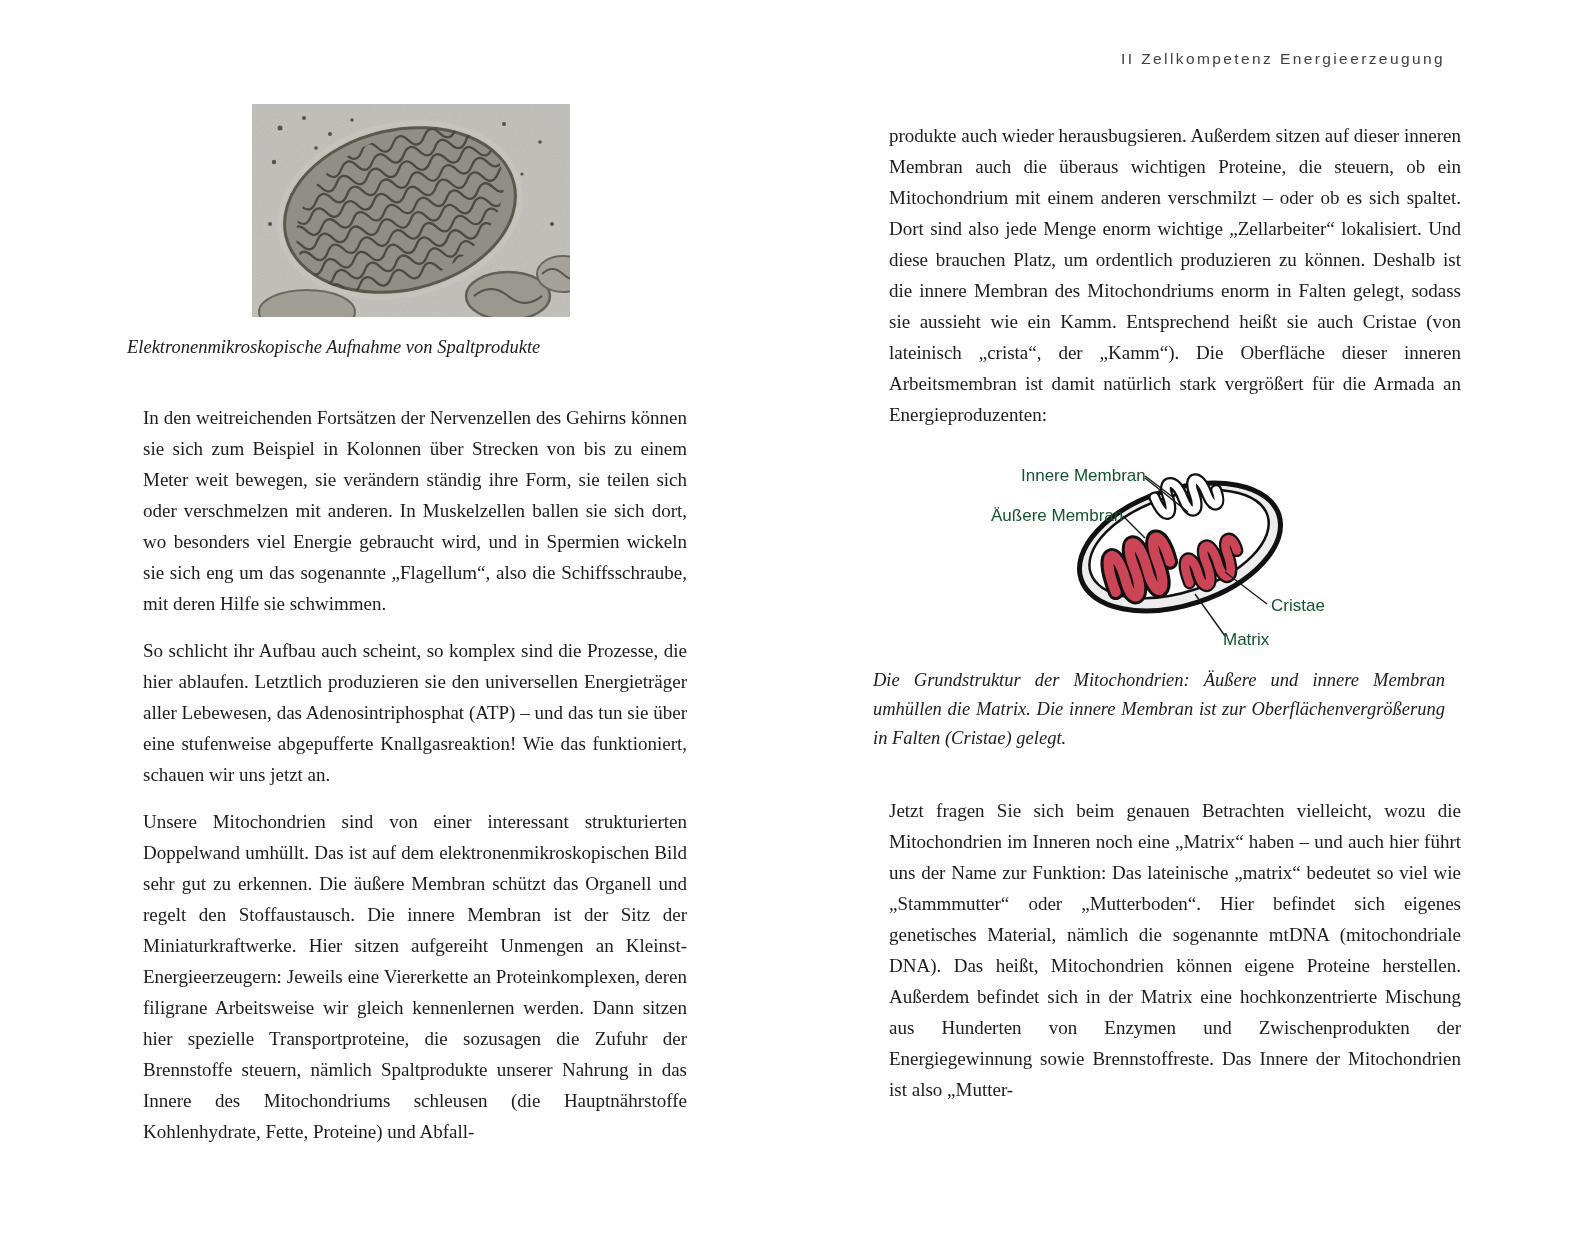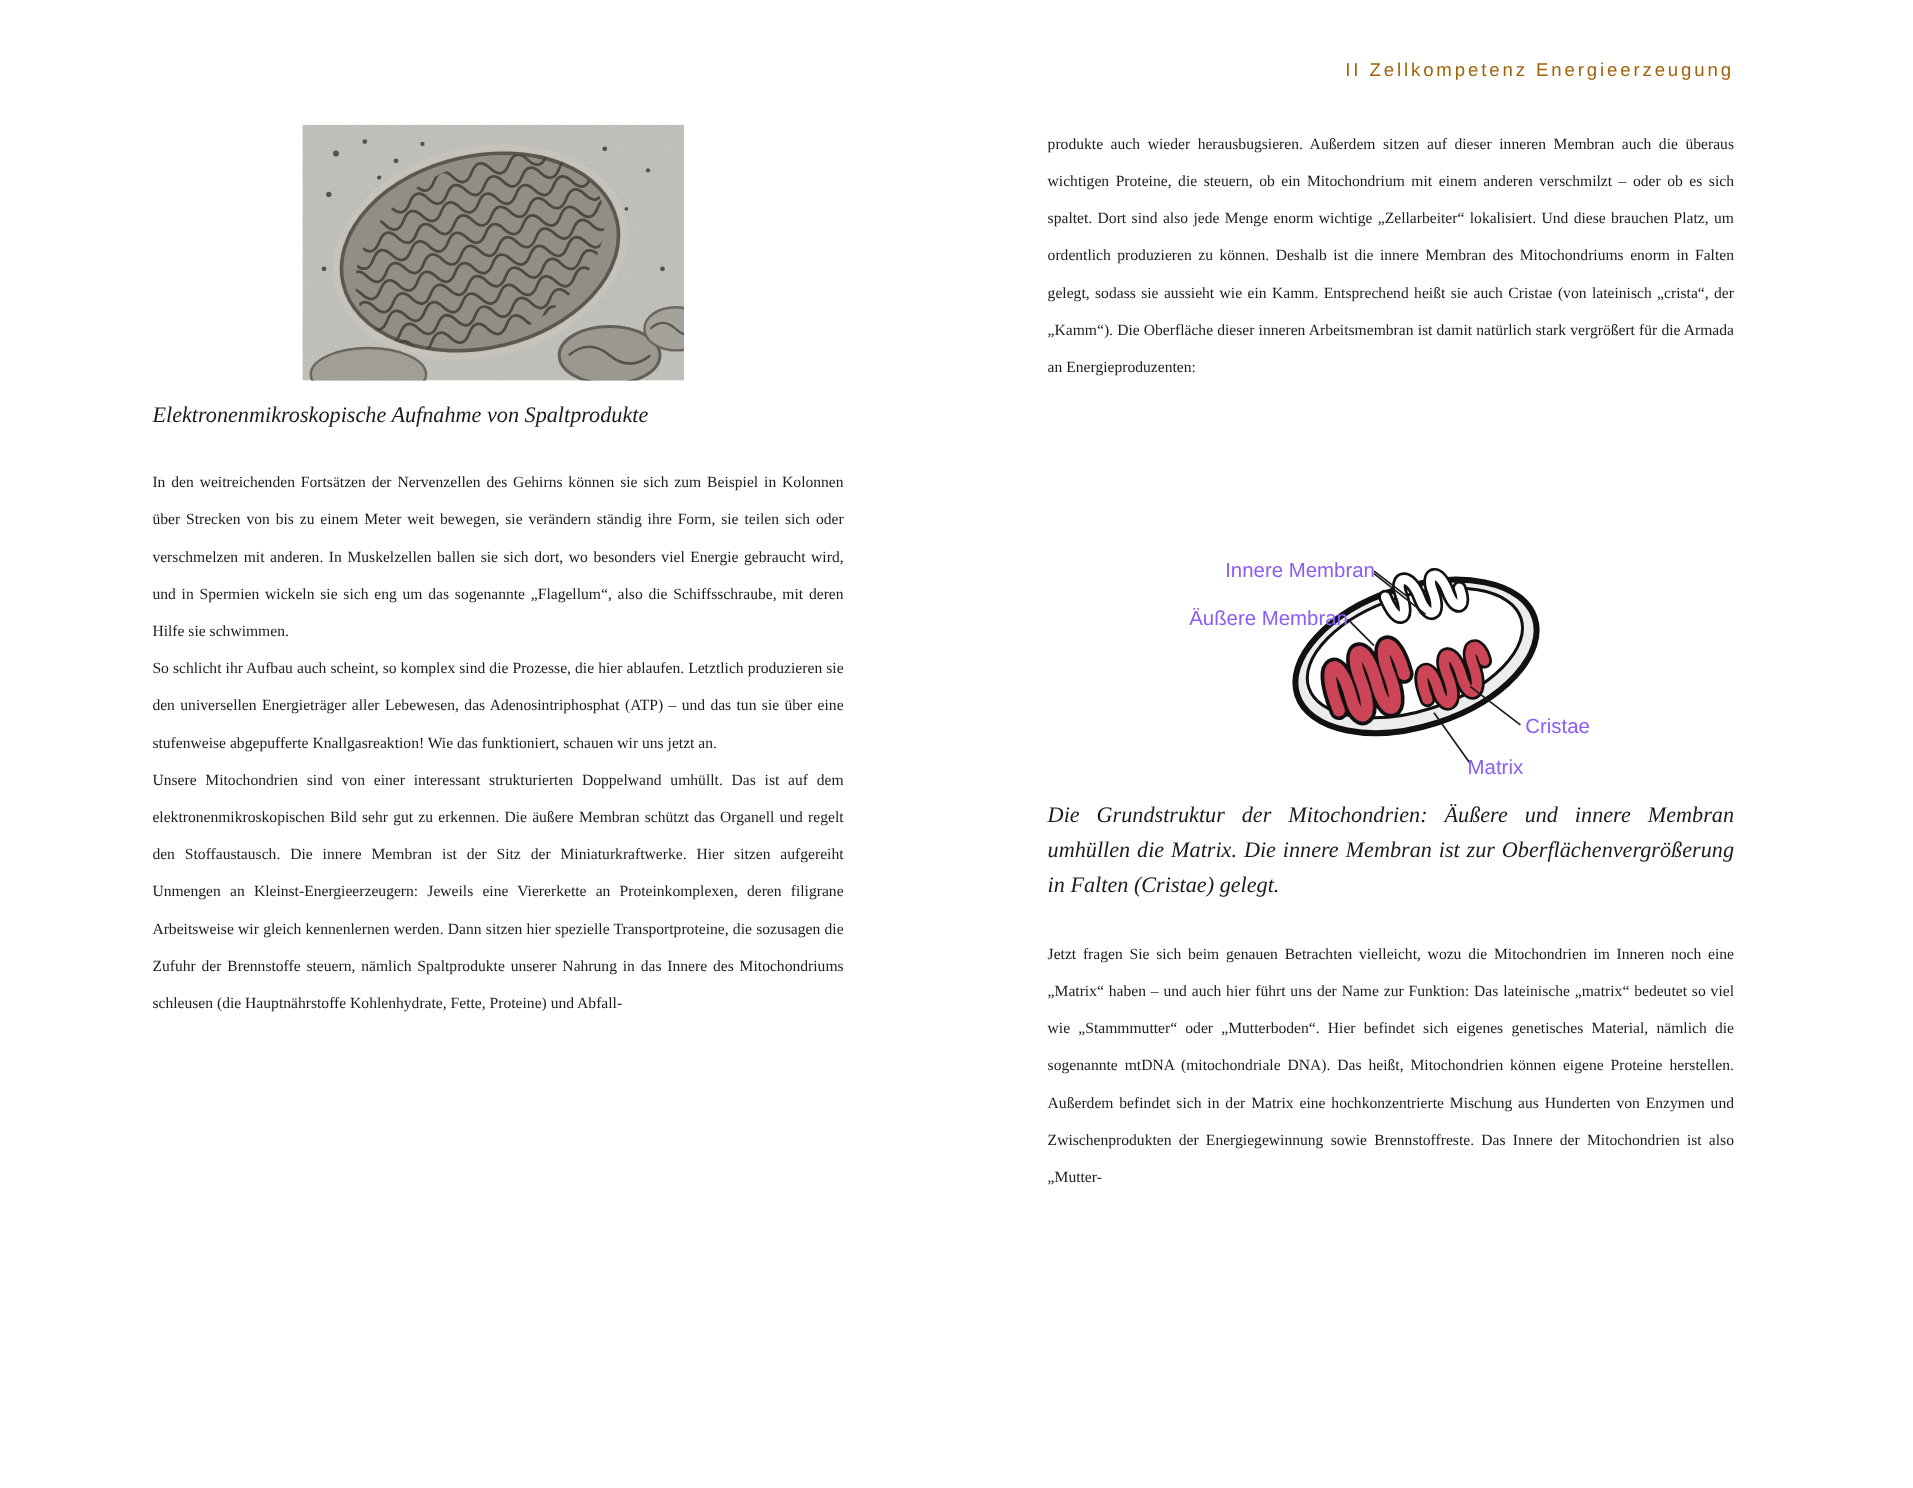--- a/index.html
+++ b/index.html
@@ -3,39 +3,39 @@
 <meta charset="utf-8">
 <style>
   html,body{margin:0;padding:0;}
   body{background:#ffffff;}
   .spread{position:relative;width:1594px;height:1240px;background:#ffffff;overflow:hidden;
           font-family:"Liberation Serif",serif;color:#1c1c1c;}
   .page{position:absolute;top:0;height:1240px;}
   .page--left{left:127px;width:576px;}
   .page--right{left:873px;width:572px;}
 
-  .para{font-size:13px;line-height:31px;text-align:justify;margin:0;}
+  .para{font-size:19px;line-height:31px;text-align:justify;margin:16px;}
 
   
   .em-figure{position:absolute;top:104px;left:0;width:576px;margin:0;}
   .em-image{margin-left:125px;width:318px;height:213px;}
   .em-image svg{display:block;}
   .figure-caption{margin-top:16px;font-style:italic;font-size:18.5px;line-height:28px;}
   .left-body{position:absolute;top:386px;left:0;width:576px;}
   .page-number{position:absolute;top:1126px;left:0;width:100%;text-align:center;font-size:18px;}
 
   
   .running-header{position:absolute;top:50px;right:0;margin:0;
                   font-family:"Liberation Sans",sans-serif;font-weight:normal;
-                  font-size:15.5px;letter-spacing:2.4px;color:#a16207;white-space:nowrap;}
+                  font-size:15.5px;letter-spacing:2.4px;color:#404040;white-space:nowrap;}
   .rp-para-top{position:absolute;top:104px;left:0;width:572px;}
   .diagram-figure{position:absolute;top:452px;left:0;width:572px;height:208px;margin:0;}
   .diagram-figure svg{position:absolute;left:0;top:0;}
   .diagram-label{position:absolute;font-family:"Liberation Sans",sans-serif;font-size:17px;
-                 color:#8b5cf6;white-space:nowrap;}
+                 color:#14532d;white-space:nowrap;}
   .diagram-caption{position:absolute;top:666px;left:0;width:572px;font-style:italic;
                    font-size:18.5px;line-height:29px;text-align:justify;}
   .rp-para-bottom{position:absolute;top:779px;left:0;width:572px;}
 </style>
 </head>
 <body>
 
 <div class="spread">
 
   <section class="page page--left">

